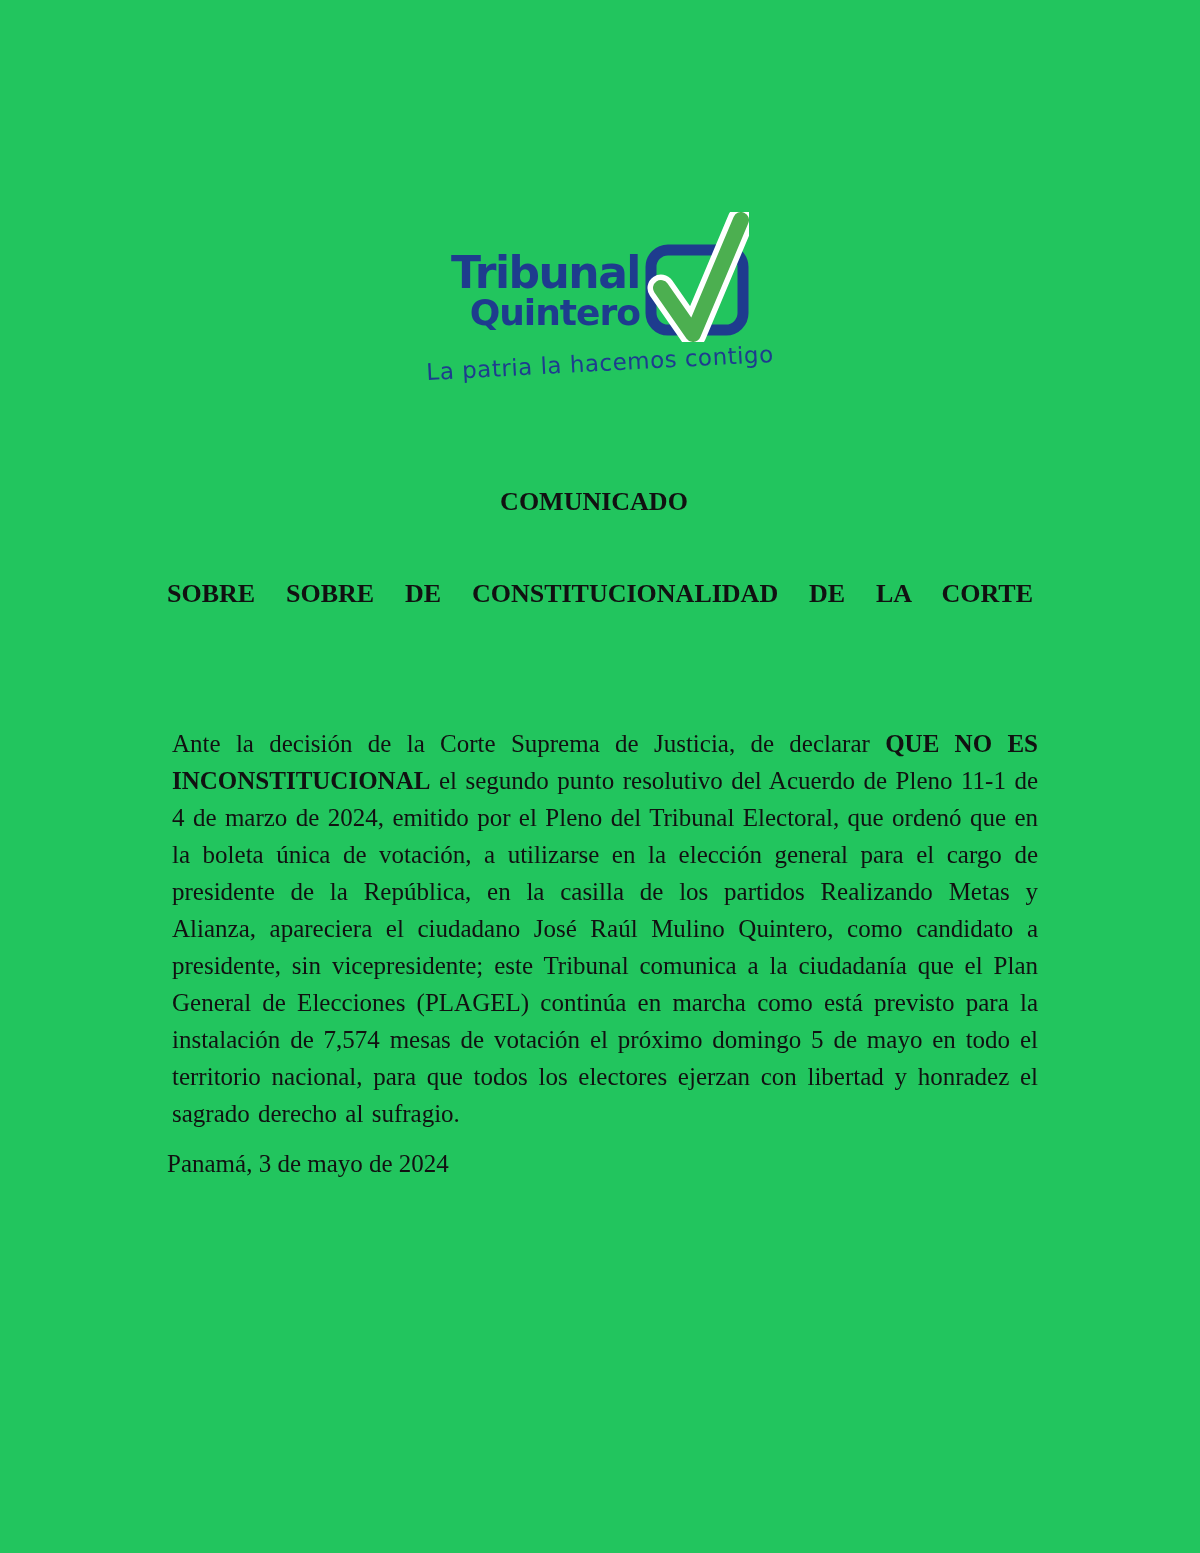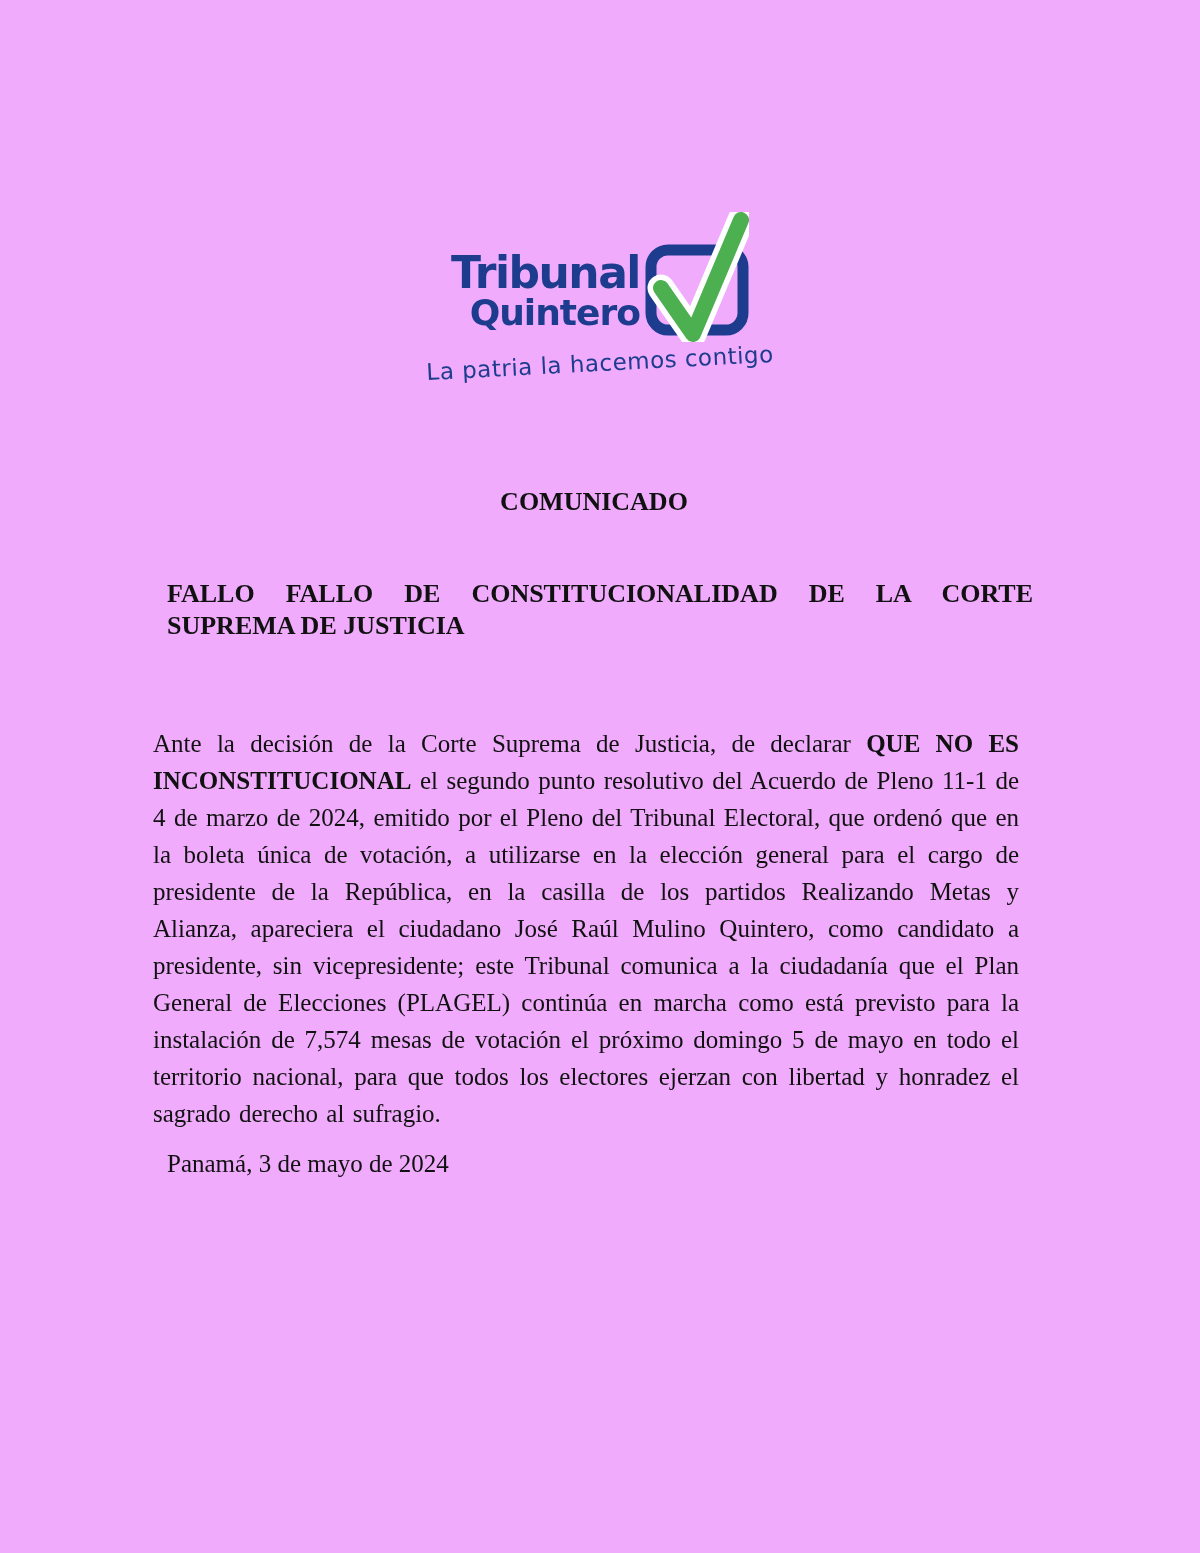--- a/index.html
+++ b/index.html
@@ -2,21 +2,21 @@
 <html style="--logo-blue: #1e3c8e; --logo-green: #4caf50;"><head>
 <meta charset="utf-8">
 <style>
   html, body { margin: 0; padding: 0; }
   body { background: #e8e8e8; }
   .page {
     position: relative;
     width: 1200px;
     height: 1553px;
     margin: 0 auto;
-    background: #f0abfc;
+    background: #22c55e;
     font-family: "Liberation Serif", serif;
     color: #111111;
     overflow: hidden;
   }
 
   
   .logo {
     position: absolute;
     top: 212px;
     left: 50%;
@@ -74,21 +74,21 @@
   }
   .subtitle-l1 {
     display: block;
     text-align: justify;
     text-align-last: justify;
   }
   .subtitle-l2 { display: block; }
   .doc-paragraph {
     position: absolute;
     top: 700px;
-    left: 153px;
+    left: 172px;
     width: 866px;
     font-size: 25px;
     line-height: 37px;
     text-align: justify;
     word-spacing: 2px;
   }
   .doc-paragraph .bold { font-weight: bold; }
   .doc-date {
     position: absolute;
     top: 1150px;
@@ -112,21 +112,20 @@
         <path class="check-under" d="M 16 76 L 48 122 L 96 8" fill="none" stroke-width="27" stroke-linecap="round" stroke-linejoin="round"></path>
         <path class="check" d="M 16 76 L 48 122 L 96 8" fill="none" stroke-width="16" stroke-linecap="round" stroke-linejoin="round"></path>
       </svg>
     </div>
     <div class="logo-tagline">La patria la hacemos contigo</div>
   </div>
 
   <div class="doc-title">COMUNICADO</div>
 
   <div class="doc-subtitle">
-    <span class="subtitle-l1">FALLO FALLO DE CONSTITUCIONALIDAD DE LA CORTE</span>
-    <span class="subtitle-l2">SUPREMA DE JUSTICIA</span>
+    <span class="subtitle-l1">SOBRE SOBRE DE CONSTITUCIONALIDAD DE LA CORTE</span>
   </div>
 
   <p class="doc-paragraph"><span>Ante la decisión de la Corte Suprema de Justicia, de declarar </span><span class="bold">QUE NO ES INCONSTITUCIONAL</span><span> el segundo punto resolutivo del Acuerdo de Pleno 11-1 de 4 de marzo de 2024, emitido por el Pleno del Tribunal Electoral, que ordenó que en la boleta única de votación, a utilizarse en la elección general para el cargo de presidente de la República, en la casilla de los partidos Realizando Metas y Alianza, apareciera el ciudadano José Raúl Mulino Quintero, como candidato a presidente, sin vicepresidente; este Tribunal comunica a la ciudadanía que el Plan General de Elecciones (PLAGEL) continúa en marcha como está previsto para la instalación de 7,574 mesas de votación el próximo domingo 5 de mayo en todo el territorio nacional, para que todos los electores ejerzan con libertad y honradez el sagrado derecho al sufragio.</span></p>
 
   <div class="doc-date">Panamá, 3 de mayo de 2024</div>
 
 </div>
 
 </body></html>

